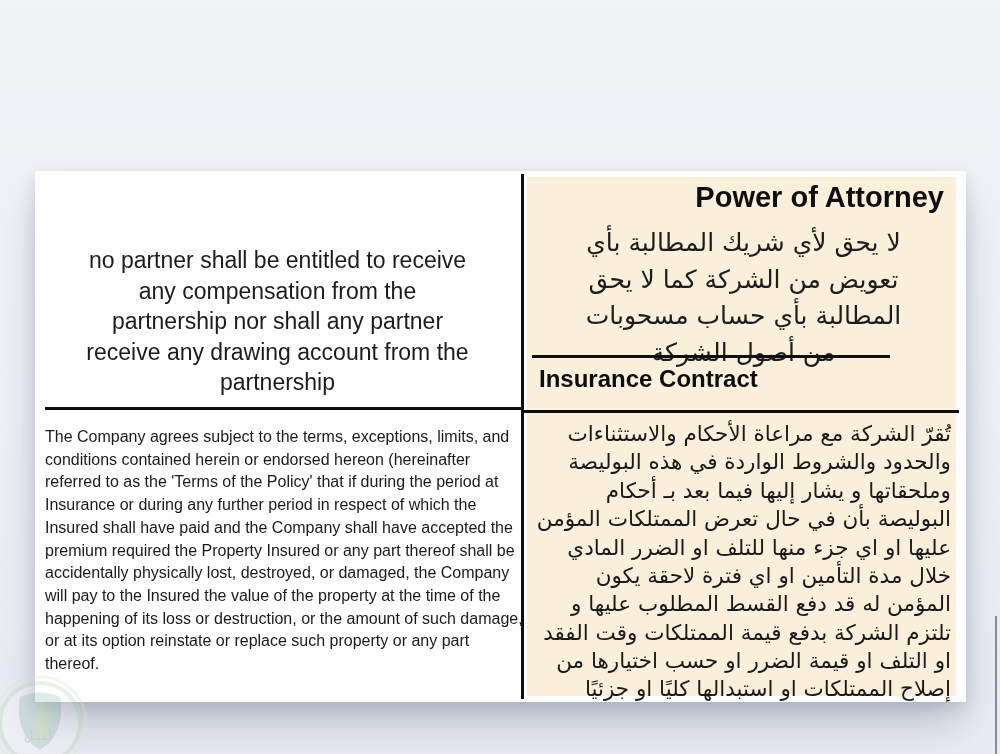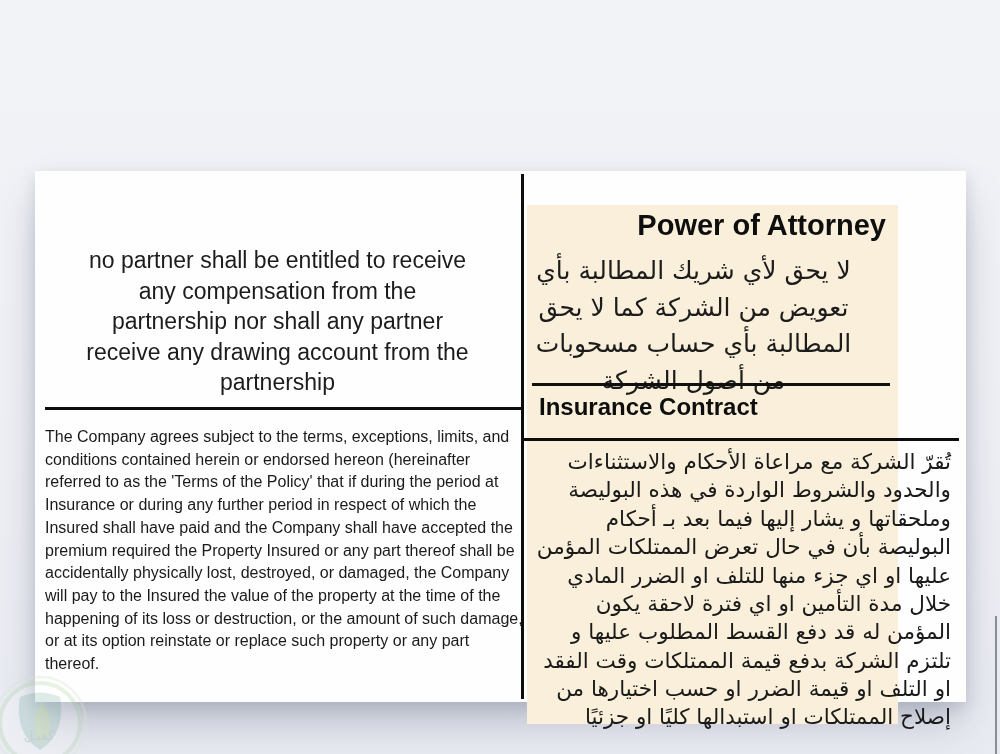--- a/index.html
+++ b/index.html
@@ -26,28 +26,28 @@
     font-size:23px;line-height:1.33;text-align:center;color:#1c1c1c;
   }
   .h-divider-left{position:absolute;left:10px;top:236px;width:476px;height:3px;background:#0d0d0d;}
   .sample-2{
     position:absolute;left:3px;top:248px;width:480px;margin:7px;
     font-size:16px;line-height:1.42;color:#1a1a1a;
   }
   
   .v-divider{position:absolute;left:486px;top:3px;width:3px;height:525px;background:#0d0d0d;}
   
-  .right-panel{position:absolute;left:492px;top:6px;width:371px;height:519px;background:#f9efda;margin-top:28px;}
+  .right-panel{position:absolute;left:492px;top:6px;width:429px;height:519px;background:#f9efda;}
   .poa-title{
     position:absolute;right:12px;top:4px;margin:0;
     font-size:29px;font-weight:bold;color:#0e0e0e;white-space:nowrap;
   }
   .ar{font-family:"DejaVu Sans",sans-serif;direction:rtl;}
   .ar-1{
-    position:absolute;right:32px;top:48px;width:345px;margin:0;
+    position:absolute;right:40px;top:48px;width:345px;margin:0;
     font-size:25px;line-height:1.46;text-align:center;color:#1c1c1c;
   }
   .short-line{position:absolute;left:5px;top:178px;width:358px;height:3px;background:#101010;}
   .ic-title{
     position:absolute;left:12px;top:188px;margin:0;
     font-size:24px;font-weight:bold;color:#0e0e0e;white-space:nowrap;
   }
   .h-divider-right{position:absolute;left:-3px;top:233px;width:435px;height:3px;background:#0d0d0d;}
   .ar-2{
     position:absolute;left:5px;top:243px;width:419px;margin:0;

